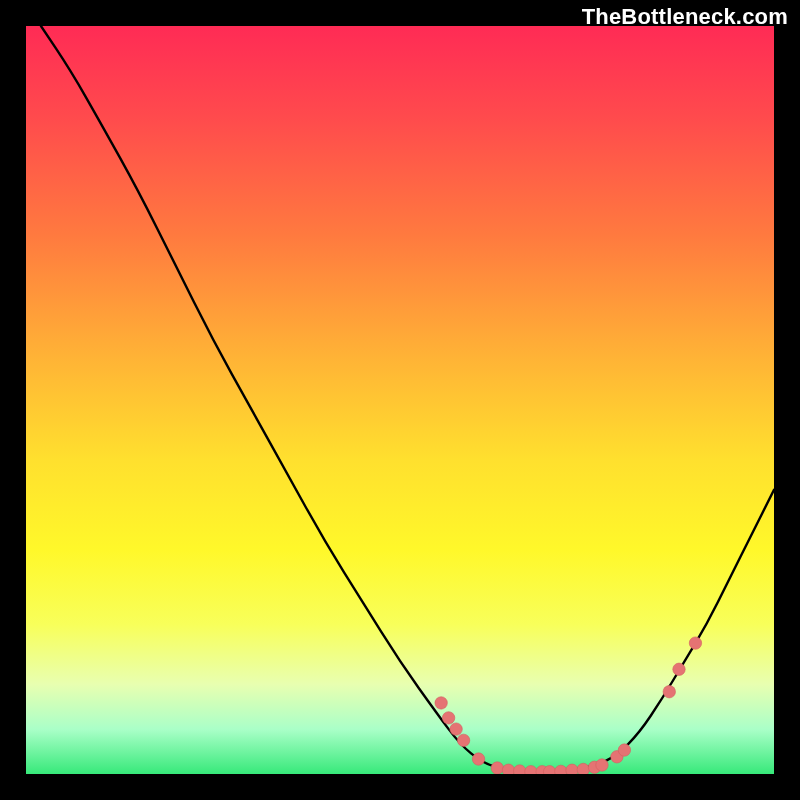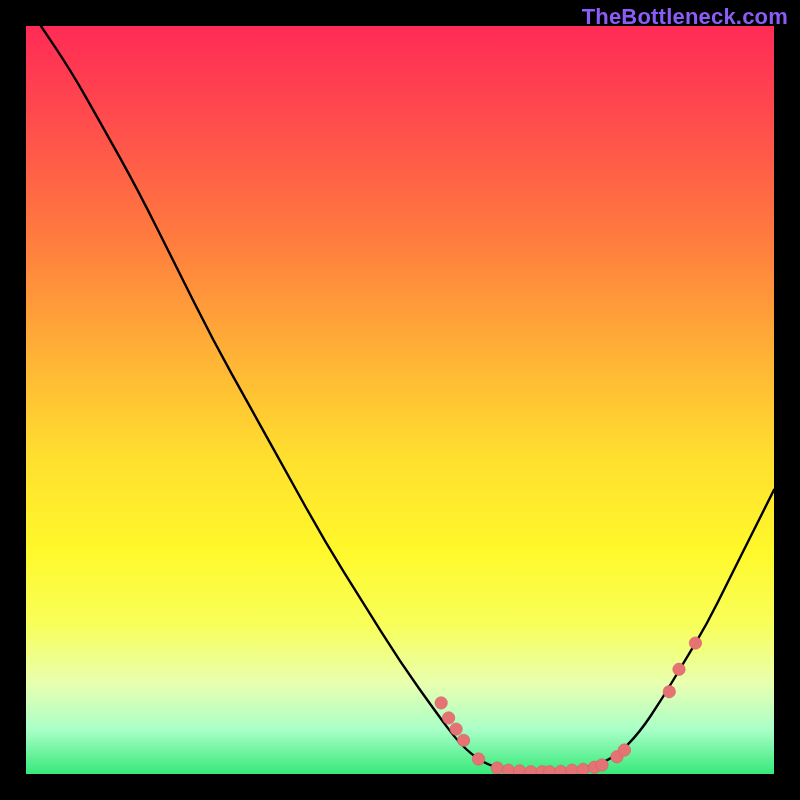--- a/index.html
+++ b/index.html
@@ -29,21 +29,21 @@
       #37e97a 100%
     );
   }
   .watermark {
     position: absolute;
     top: 4px;
     right: 12px;
     font-family: Arial, Helvetica, sans-serif;
     font-size: 22px;
     font-weight: bold;
-    color: #8b5cf6;
+    color: #ffffff;
     letter-spacing: 0.2px;
     user-select: none;
   }
   svg.plot {
     position: absolute;
     left: 0;
     top: 0;
     width: 748px;
     height: 748px;
   }

